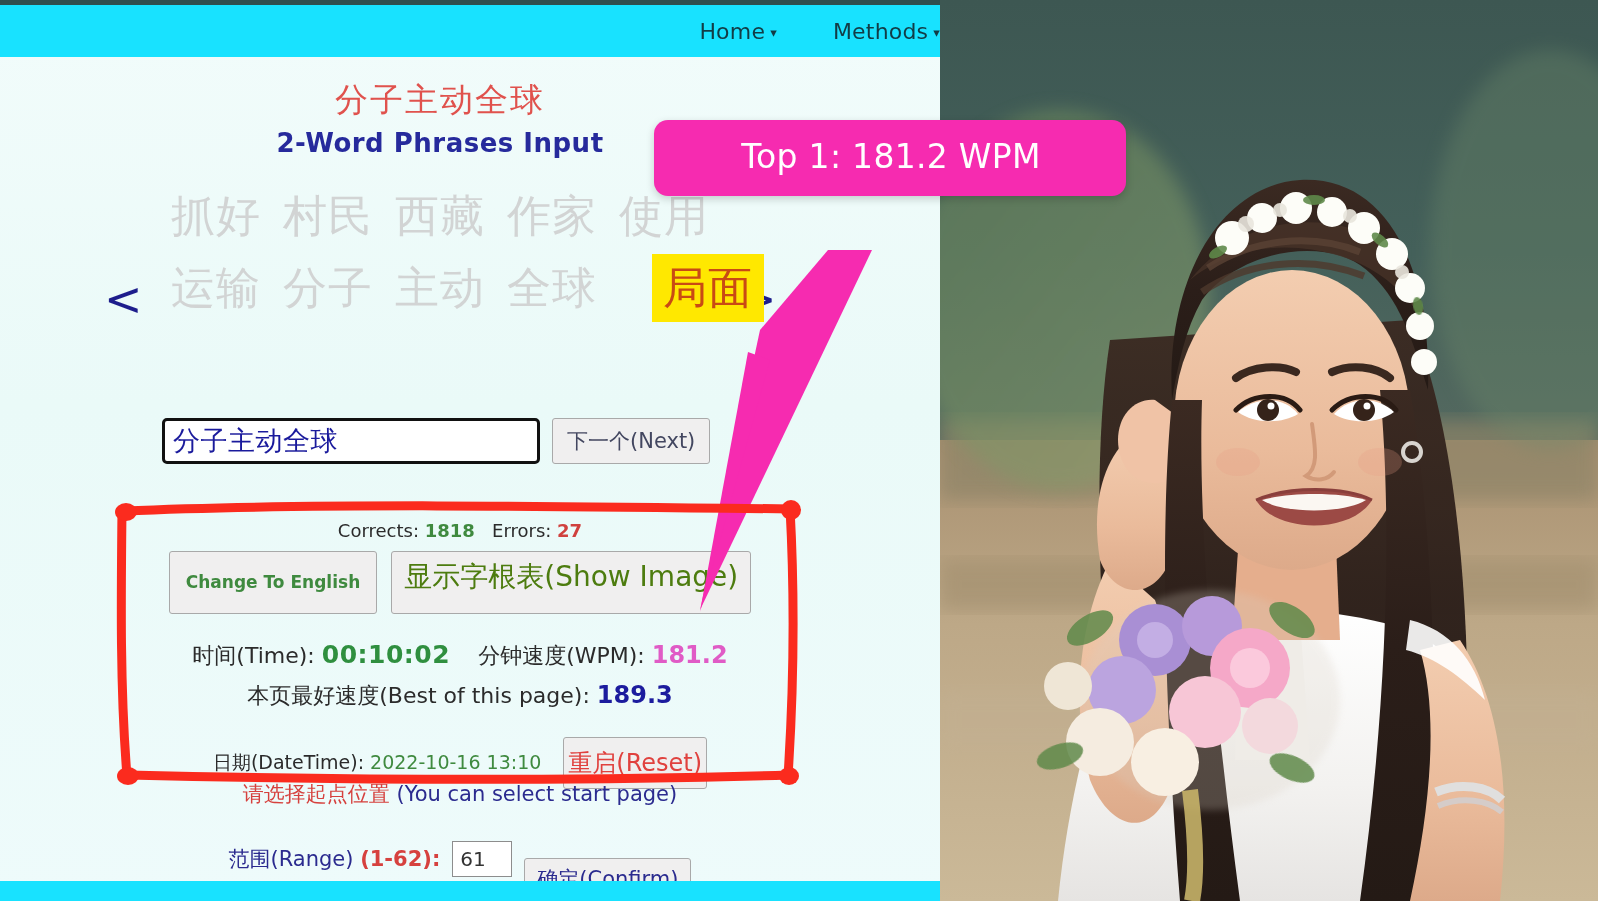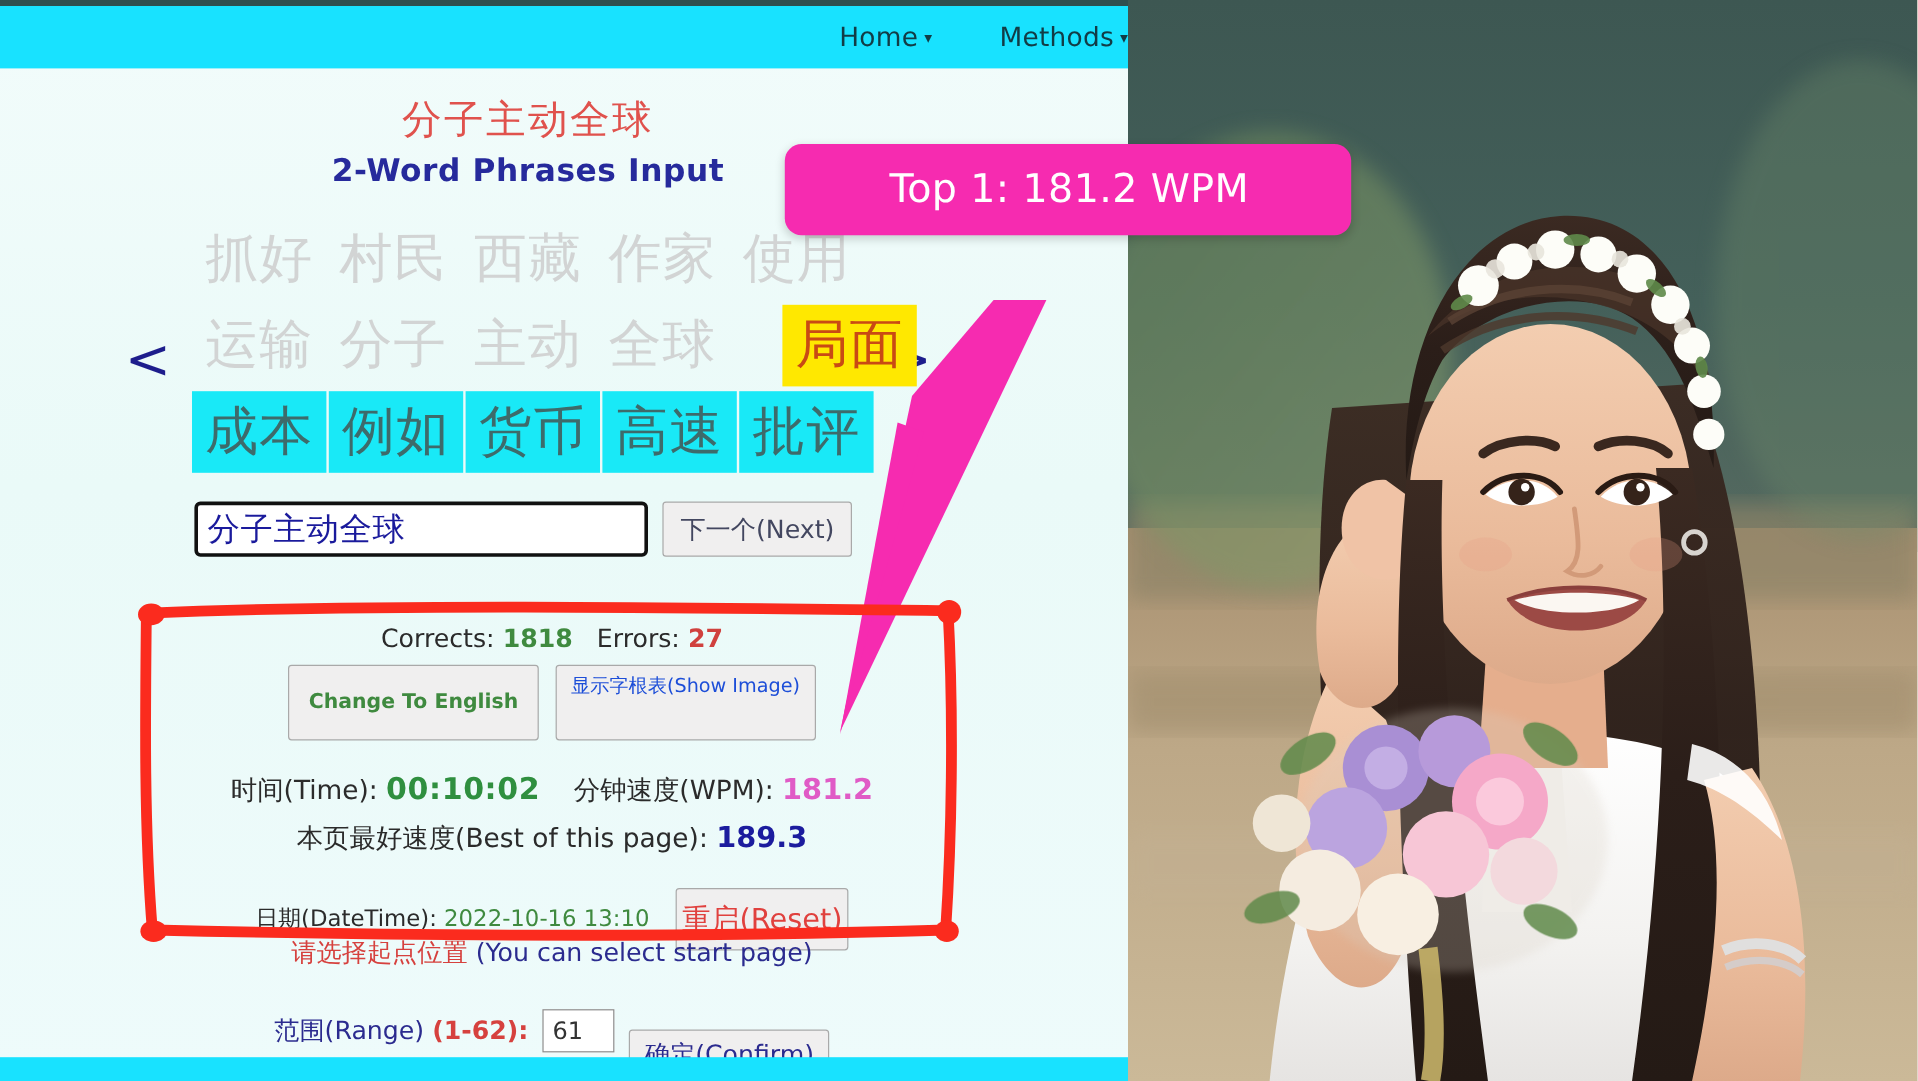--- a/index.html
+++ b/index.html
@@ -126,33 +126,33 @@
     font-family: "DejaVu Sans", "Liberation Sans", sans-serif;
     line-height: 1.25;
   }
   .btn-next { margin-left: 12px; color: #434760; font-size: 21px; padding: 9px 14px; }
 
   
   .stats {
     position: absolute; left: 130px; top: 520px; width: 660px;
     text-align: center;
   }
-  .stat-line { font-size: 21px; color: #333; margin-bottom: 4px; white-space: nowrap; }
+  .stat-line { font-size: 18px; color: #333; margin-bottom: 4px; white-space: nowrap; }
   .lbl { color: #2b2b2b; }
   .v-green { color: #3f8a3f; font-weight: bold; }
   .v-red { color: #d0413e; font-weight: bold; }
   .v-pink { color: #e05bc6; font-weight: bold; font-size: 24px; }
   .v-navy { color: #1c1c9e; font-weight: bold; font-size: 24px; }
   .v-time { color: #2f8f3f; font-weight: bold; font-size: 25px; letter-spacing: .5px;}
 
   .btn-row {
     display: flex; justify-content: center; gap: 14px; margin: 10px 0 26px 0;
   }
   .btn-eng { color: #3f8a3f; font-weight: bold; font-size: 17px; padding: 20px 16px;}
-  .btn-img { color: #1d4ed8; font-size: 16px; padding: 7px 12px; }
+  .btn-img { color: #4d7c0f; font-size: 28px; padding: 7px 12px; }
 
   .time-line {
     font-size: 22px; color: #2b2b2b; margin-bottom: 10px; white-space: nowrap;
   }
   .best-line { font-size: 22px; color: #2b2b2b; margin-bottom: 26px; }
 
   .dt-row {
     display: flex; align-items: center; justify-content: center; gap: 22px;
   }
   .dt-text { font-size: 19px; color: #2b2b2b; white-space: nowrap; }
@@ -252,27 +252,20 @@
           <div class="cell">西藏</div>
           <div class="cell">作家</div>
           <div class="cell">使用</div>
         </div>
         <div class="grid-row row-current">
           <div class="cell">运输</div>
           <div class="cell">分子</div>
           <div class="cell">主动</div>
           <div class="cell">全球</div>
           <div class="cell active">局面</div>
-        </div>
-        <div class="grid-row row-next">
-          <div class="cell">成本</div>
-          <div class="cell">例如</div>
-          <div class="cell">货币</div>
-          <div class="cell">高速</div>
-          <div class="cell">批评</div>
         </div>
       </div>
     </div>
 
     <div class="input-row">
       <div class="typing-input" placeholder="">分子主动全球</div>
       <div class="btn btn-next">下一个(Next)</div>
     </div>
 
     <div class="stats">

